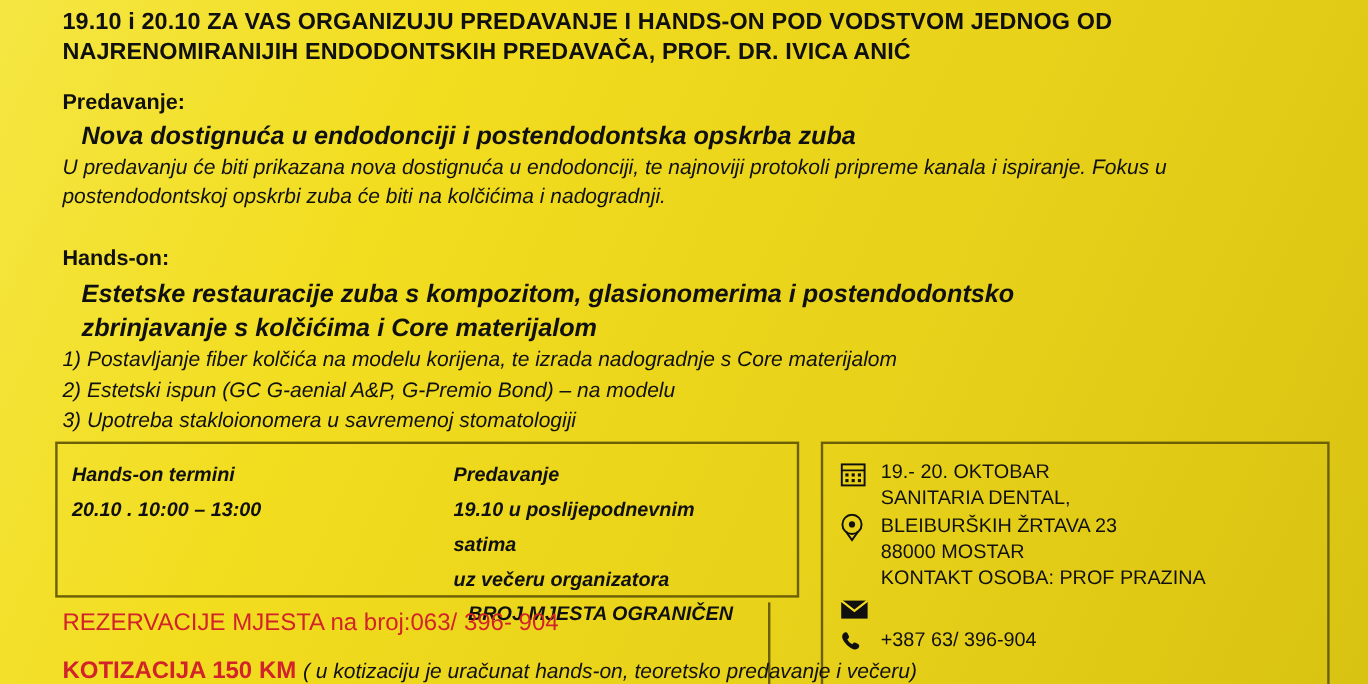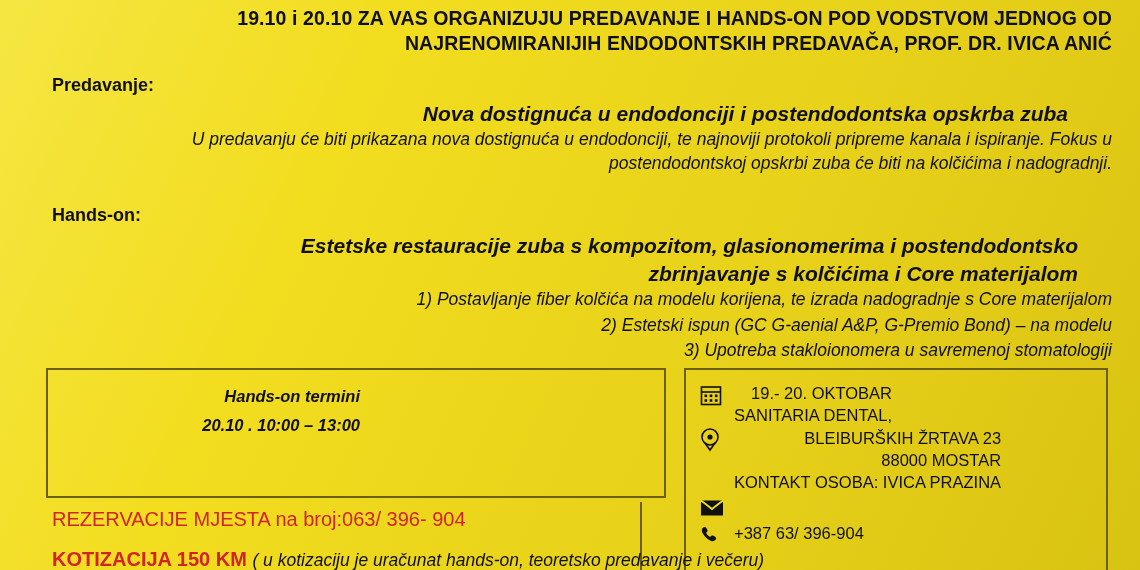--- a/index.html
+++ b/index.html
@@ -12,21 +12,20 @@
     overflow: hidden;
     font-family: "Liberation Sans", sans-serif;
     background: #f2e01a;
   }
   .poster {
     position: relative;
     width: 1140px;
     height: 570px;
     background: linear-gradient(115deg, #f5e642 0%, #f2dd1f 28%, #e8d21a 62%, #d9c312 100%);
     overflow: hidden;
-    text-align: right;
   }
   .inner {
     position: absolute;
     left: 0; top: 0;
     width: 1140px;
     height: 570px;
   }
   .headline {
     position: absolute;
     left: 52px;
@@ -197,20 +196,27 @@
     <div class="body-italic hands-list">
       <div>1) Postavljanje fiber kolčića na modelu korijena, te izrada nadogradnje s Core materijalom</div>
       <div>2) Estetski ispun (GC G-aenial A&amp;P, G-Premio Bond) – na modelu</div>
       <div>3) Upotreba stakloionomera u savremenoj stomatologiji</div>
     </div>
 
     <div class="schedule-box">
       <div class="sched-col-a">
         <div>Hands-on termini</div>
         <div>20.10 . 10:00 – 13:00</div>
+      </div>
+      <div class="sched-col-b">
+        <div>Predavanje</div>
+        <div>19.10 u poslijepodnevnim</div>
+        <div>satima</div>
+        <div>uz večeru organizatora</div>
+        <div class="indent">BROJ MJESTA OGRANIČEN</div>
       </div>
     </div>
 
     <div class="contact-box">
       <div class="contact-rows">
 
         <div class="crow">
           <span class="cicon">
             <svg width="22" height="22" viewBox="0 0 22 22">
               <rect x="1.5" y="3" width="19" height="17.5" fill="none" stroke="#101010" stroke-width="1.6"></rect>
@@ -233,21 +239,21 @@
           <span class="cicon">
             <svg width="20" height="24" viewBox="0 0 20 24">
               <circle cx="10" cy="9" r="8" fill="none" stroke="#101010" stroke-width="1.6"></circle>
               <circle cx="10" cy="9" r="2.6" fill="#101010"></circle>
               <path d="M5 15 L10 22 L15 15" fill="none" stroke="#101010" stroke-width="1.6"></path>
             </svg>
           </span>
           <span class="ctext">
             <div>BLEIBURŠKIH ŽRTAVA 23</div>
             <div>88000 MOSTAR</div>
-            <div>KONTAKT OSOBA: IVICA PRAZINA</div>
+            <div>KONTAKT OSOBA: PROF PRAZINA</div>
           </span>
         </div>
 
         <div class="crow">
           <span class="cicon">
             <svg width="24" height="18" viewBox="0 0 24 18">
               <rect x="1" y="1.5" width="22" height="15" fill="#101010"></rect>
               <path d="M1 1.5 L12 10 L23 1.5" fill="none" stroke="#f2dd1f" stroke-width="1.8"></path>
             </svg>
           </span>

